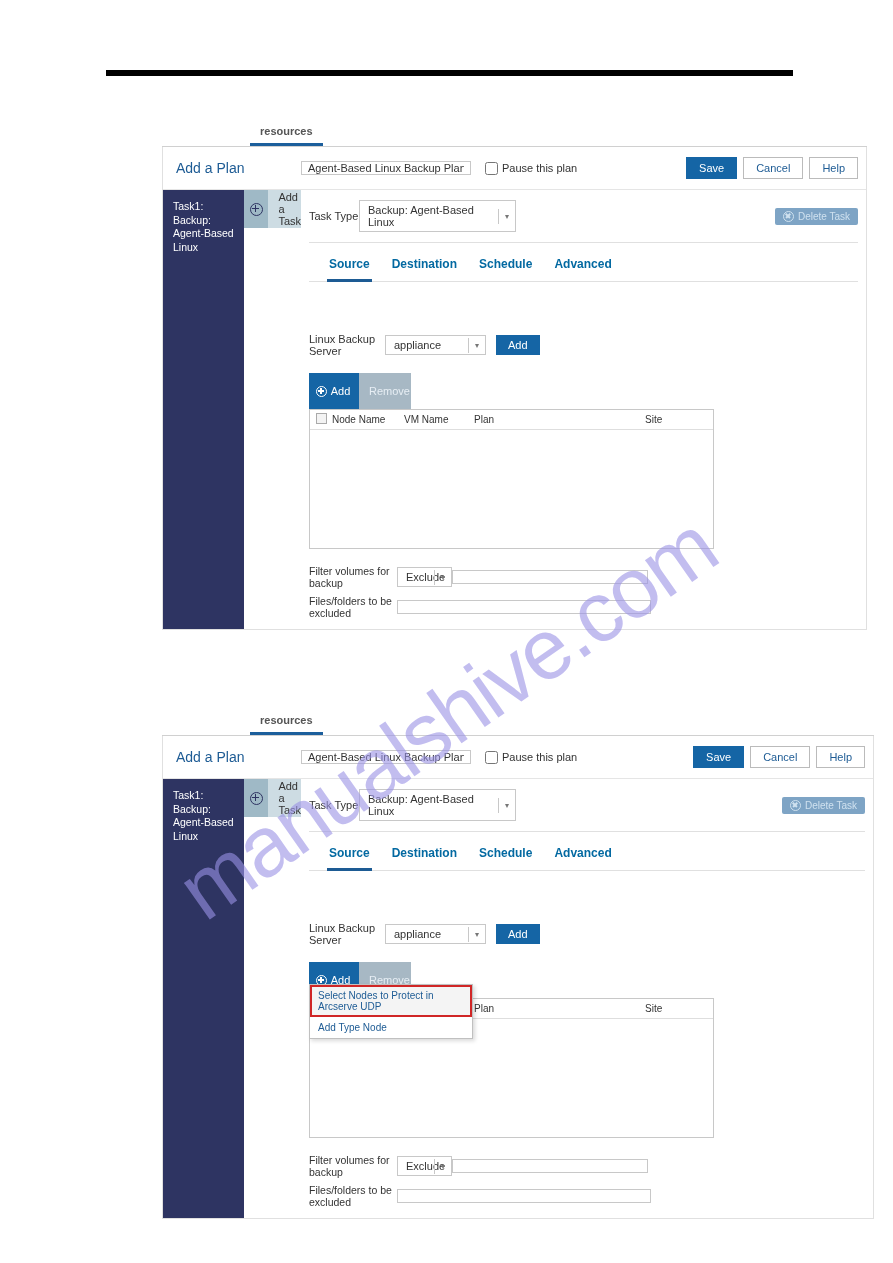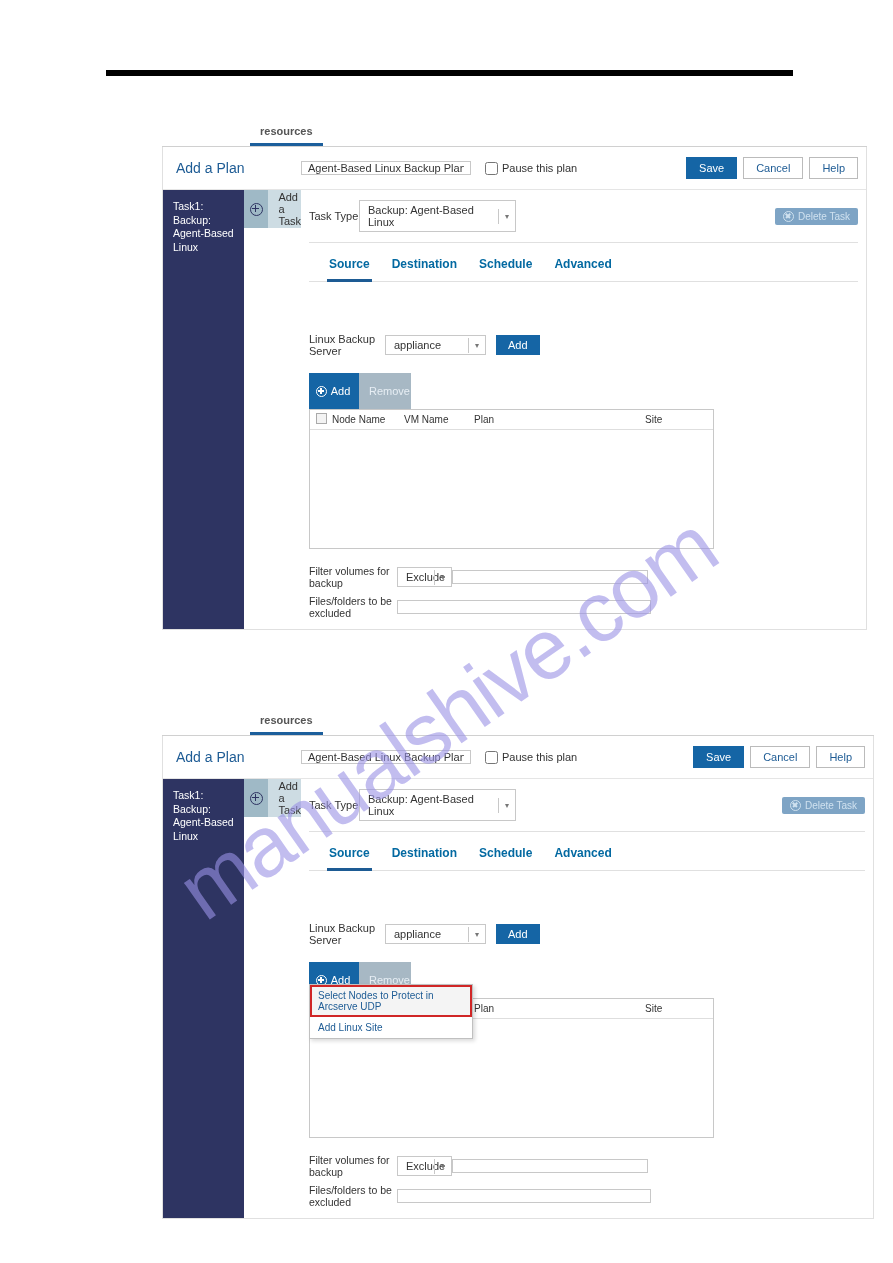--- a/index.html
+++ b/index.html
@@ -415,21 +415,21 @@
               <button class="add-btn">Add</button>
             </div>
             <div class="ar-row">
               <button class="pill-add">
                 <span class="pc"></span>
                 <span>Add</span>
               </button>
               <button class="pill-remove">Remove</button>
               <div class="dd-menu">
                 <div class="dd-item hl">Select Nodes to Protect in Arcserve UDP</div>
-                <div class="dd-item">Add Linux Site</div>
+                <div class="dd-item">Add Type Node</div>
               </div>
             </div>
             <div class="grid">
               <div class="grid-head">
                 <span class="gh-chk"><span class="chkbox"></span></span>
                 <span class="gh-node" style="visibility:hidden">Node Name</span>
                 <span class="gh-vm" style="visibility:hidden">VM Name</span>
                 <span class="gh-plan">Plan</span>
                 <span class="gh-site">Site</span>
               </div>

